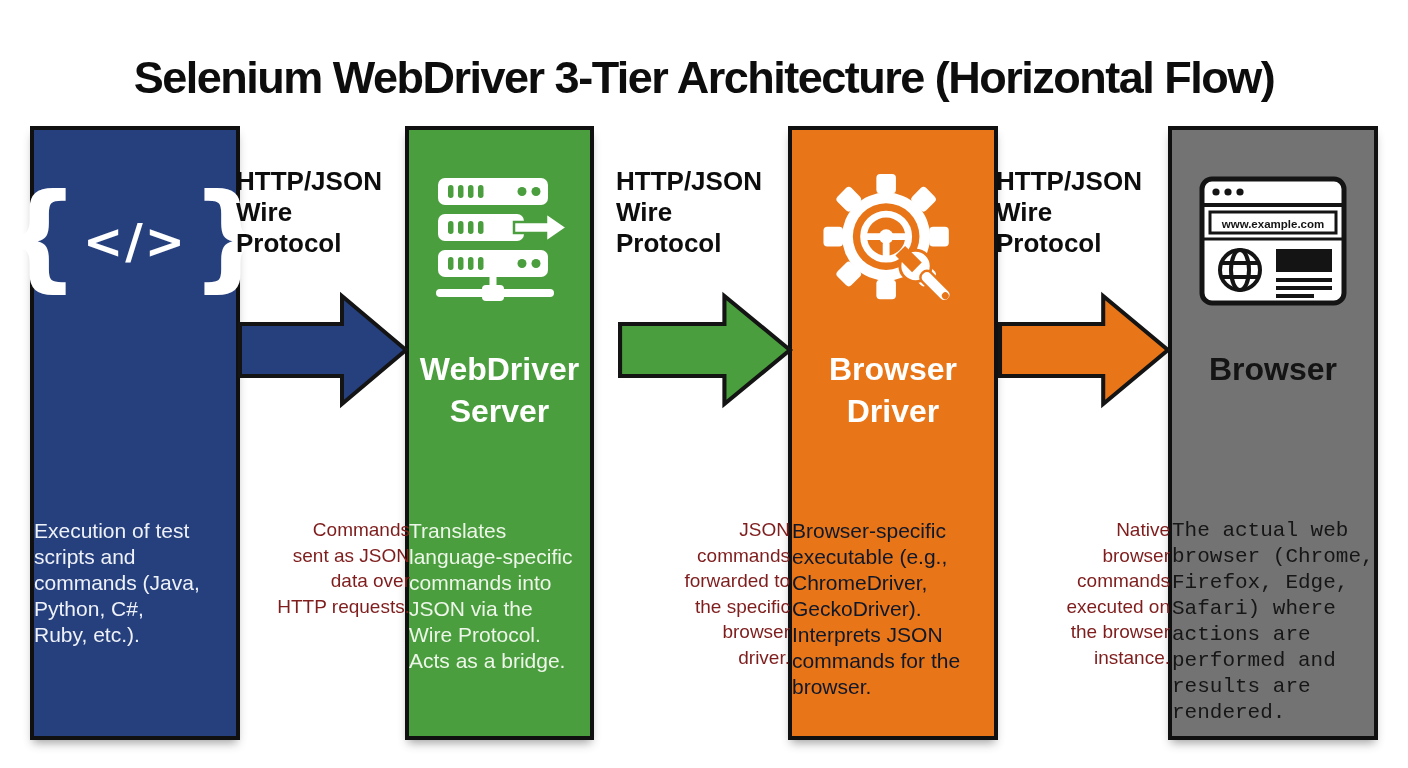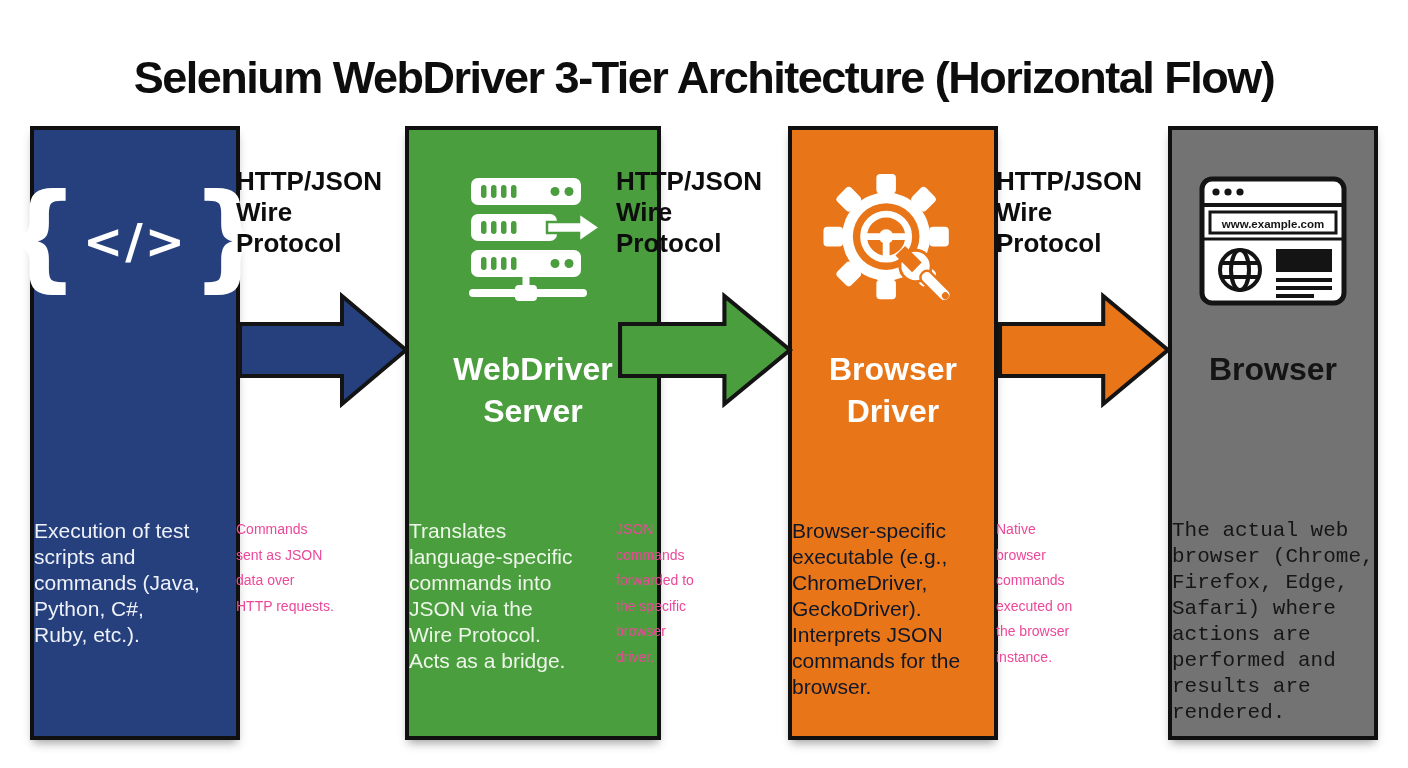--- a/index.html
+++ b/index.html
@@ -26,21 +26,21 @@
   .tier {
     position: absolute;
     top: 126px;
     height: 614px;
     width: 210px;
     border: 4px solid #101010;
     box-sizing: border-box;
     box-shadow: 0 6px 9px -3px rgba(50,50,50,0.45);
   }
   .tier-0 { left: 30px; }
-  .tier-1 { left: 405px; width: 256px; }
+  .tier-1 { left: 405px; width: 189px; }
   .tier-2 { left: 788px; }
   .tier-3 { left: 1168px; }
   .tier-icon {
     position: absolute;
     top: 40px; left: 0;
     width: 100%; height: 142px;
     display: flex;
     align-items: center;
     justify-content: center;
   }
@@ -78,25 +78,25 @@
     font-size: 26px;
     font-weight: bold;
     line-height: 31px;
     white-space: pre-line;
     color: #0d0d0d;
   }
   .conn-desc {
     position: absolute;
     top: 517px;
     width: 174px;
-    text-align: left;
-    font-size: 14px;
+    text-align: right;
+    font-size: 19px;
     line-height: 25.5px;
     white-space: pre-line;
-    color: #ec4899;
+    color: #7f1d1d;
   }
   .arrow { position: absolute; top: 290px; }
   .code-icon {
     display: flex;
     align-items: center;
     color: #ffffff;
     font-family: "DejaVu Sans", sans-serif;
     font-weight: bold;
   }
   .code-icon .brace  { font-size: 116px; line-height: 1; transform: translateY(-5px); }

